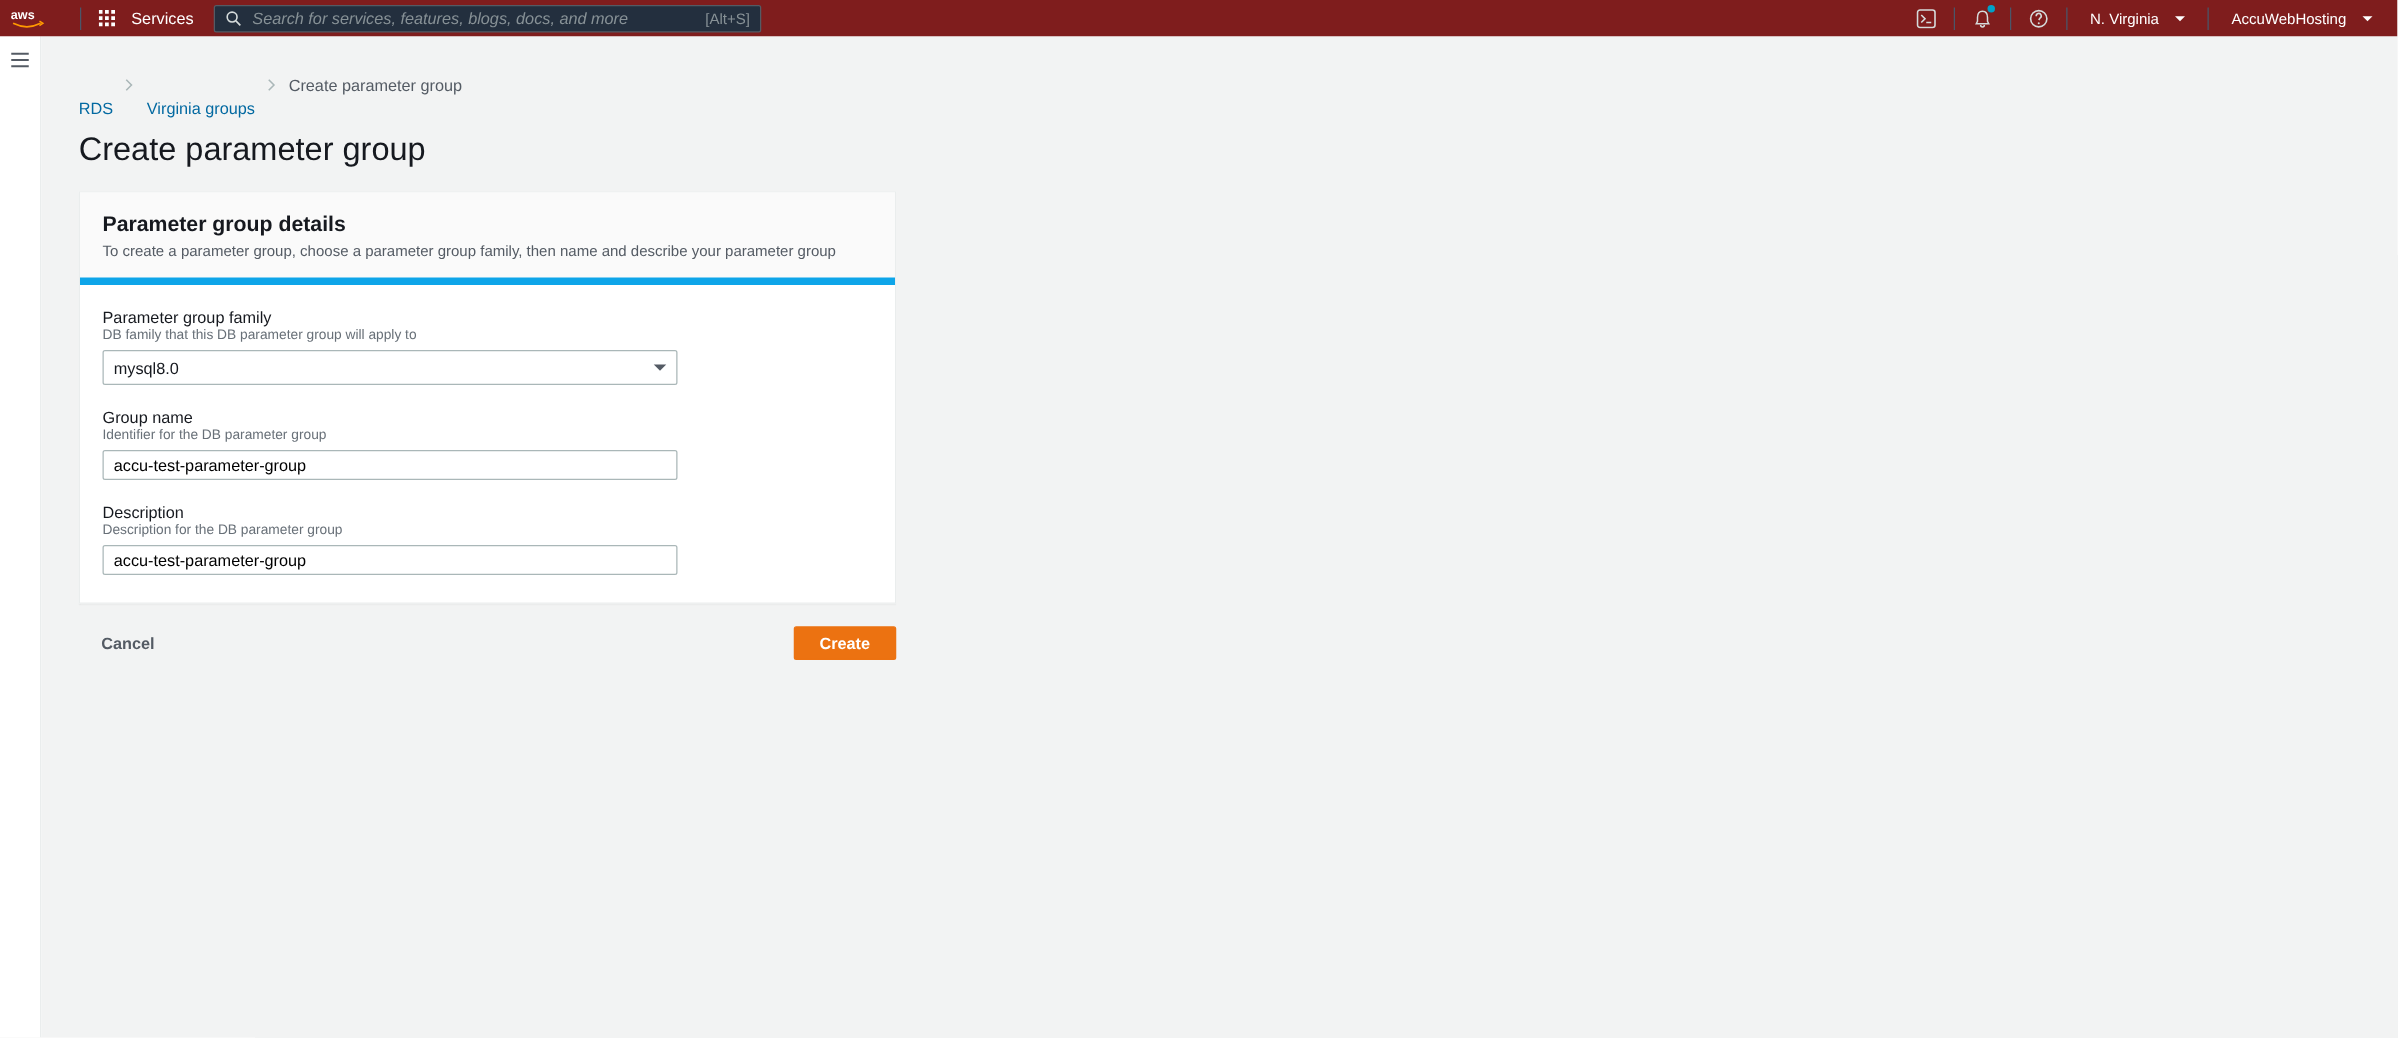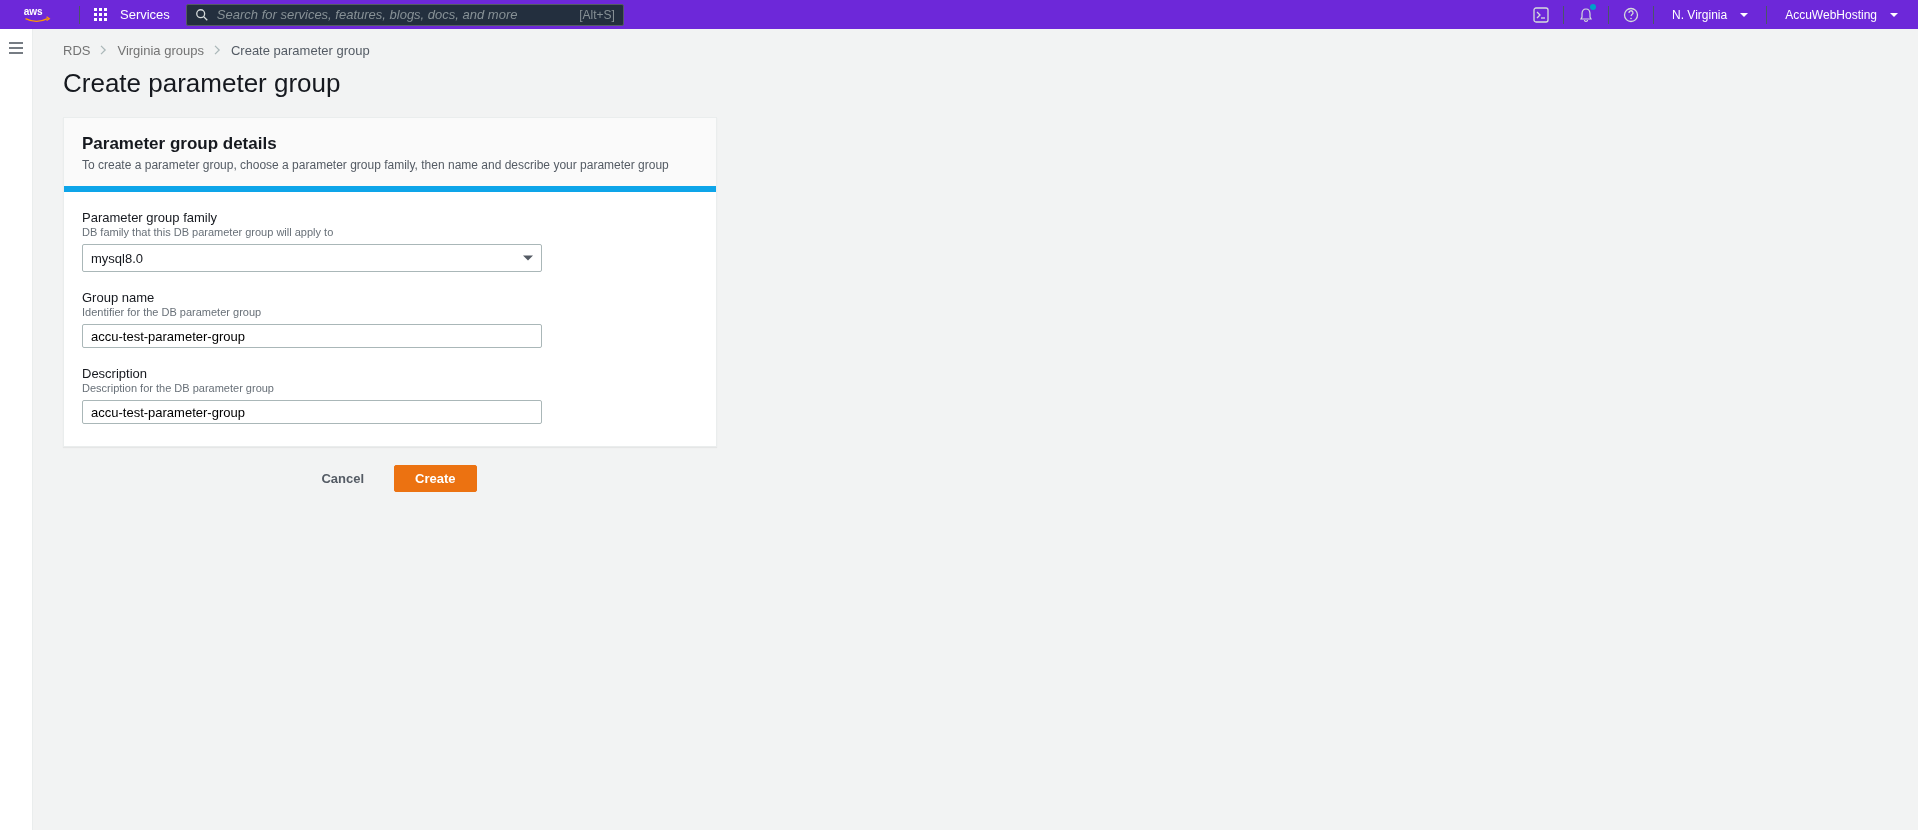--- a/index.html
+++ b/index.html
@@ -8,25 +8,25 @@
       font-size: 14px;
       color: #16191f;
       background: #ffffff;
       width: 1918px;
       height: 830px;
       overflow: hidden;
     }
     
     .top-nav {
       height: 29px;
-      background: #6d28d9;
+      background: #7f1d1d;
       display: flex;
       align-items: center;
       color: #ffffff;
-      padding: 0 8px 0 15px;
+      padding: 0 8px 0 0;
       position: relative;
     }
     .aws-logo {
       width: 38px;
       height: 22px;
       margin: 0 12px 0 8px;
       display: flex;
       align-items: center;
       justify-content: center;
     }
@@ -154,21 +154,21 @@
       max-width: 1900px;
     }
     
     .breadcrumbs {
       display: flex;
       align-items: center;
       gap: 10px;
       font-size: 13px;
       margin-bottom: 10px;
     }
-    .breadcrumbs a { color: #737373; text-decoration: none; cursor: pointer; }
+    .breadcrumbs a { color: #0369a1; text-decoration: none; cursor: pointer; margin-top: 36px; }
     .breadcrumbs .crumb-current { color: #545b64; }
     .crumb-sep {
       color: #aab7b8;
       font-size: 13px;
     }
     .page-title {
       font-size: 26px;
       font-weight: 400;
       color: #16191f;
       margin-bottom: 18px;
@@ -247,21 +247,21 @@
       border-radius: 2px;
       padding: 0 8px;
       font-size: 13px;
       font-family: inherit;
       outline: none;
     }
     
     .action-row {
       width: 654px;
       display: flex;
-      justify-content: center;
+      justify-content: space-between;
       gap: 12px;
       margin-top: 18px;
       align-items: center;
     }
     .btn-cancel {
       background: transparent;
       border: none;
       color: #545b64;
       font-size: 13px;
       font-weight: 700;

